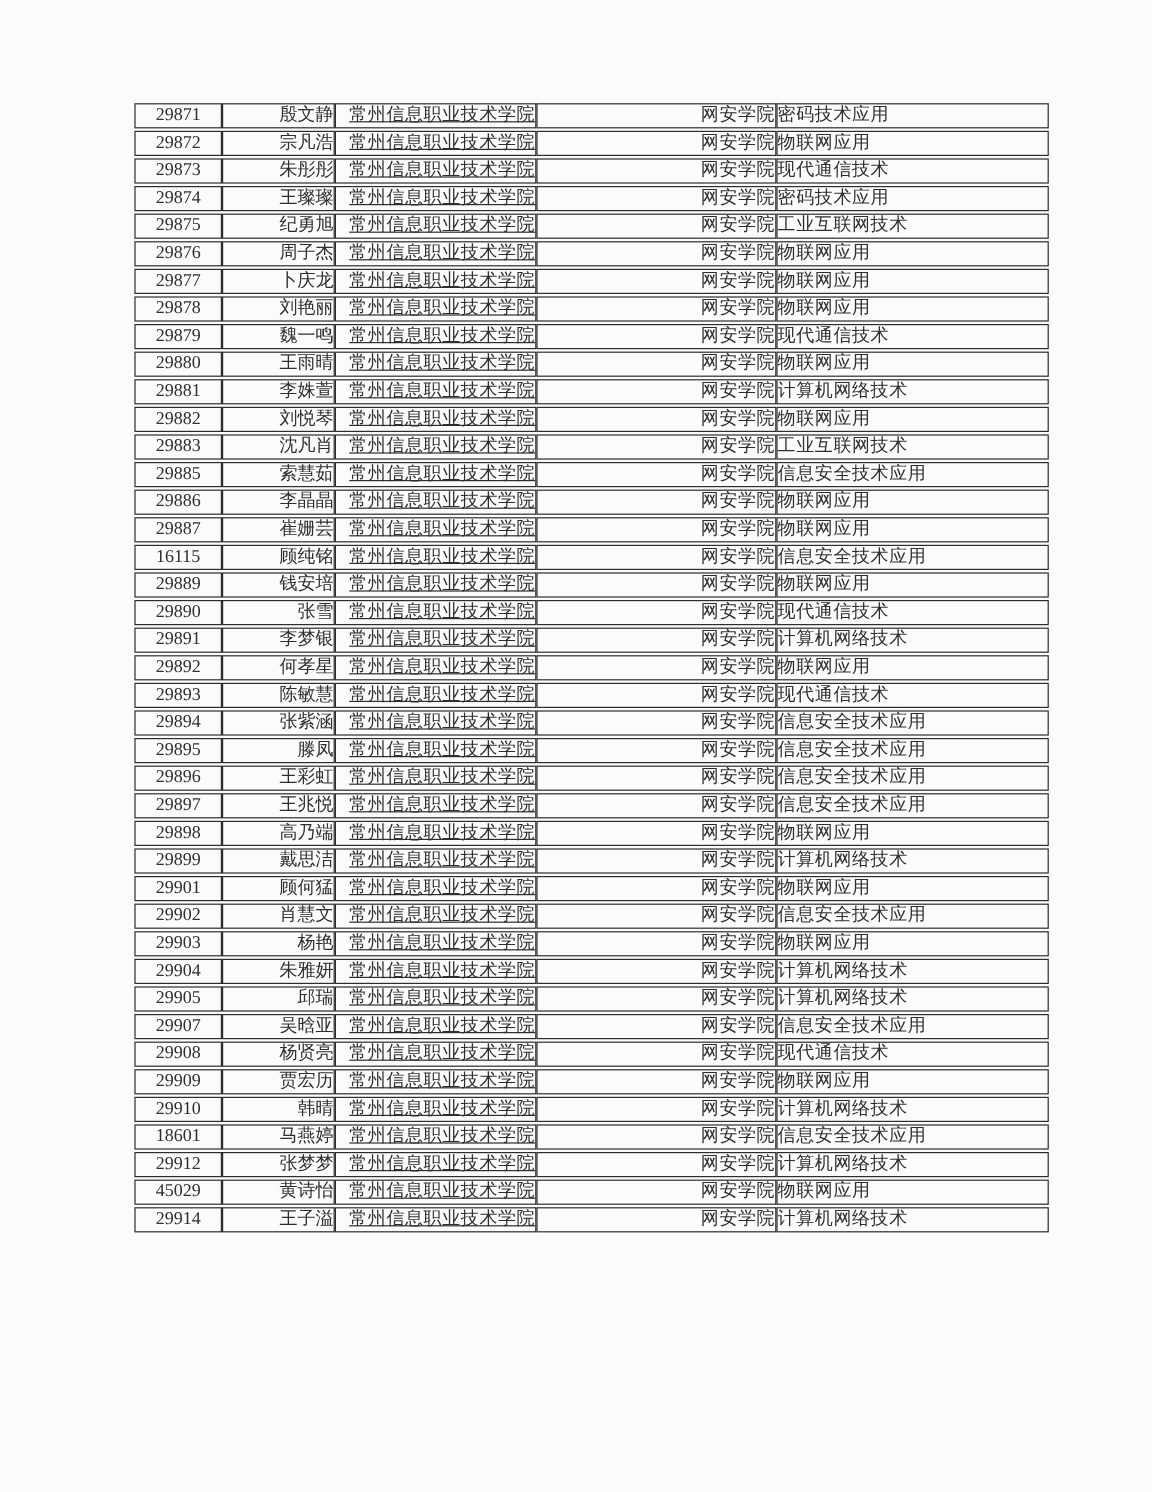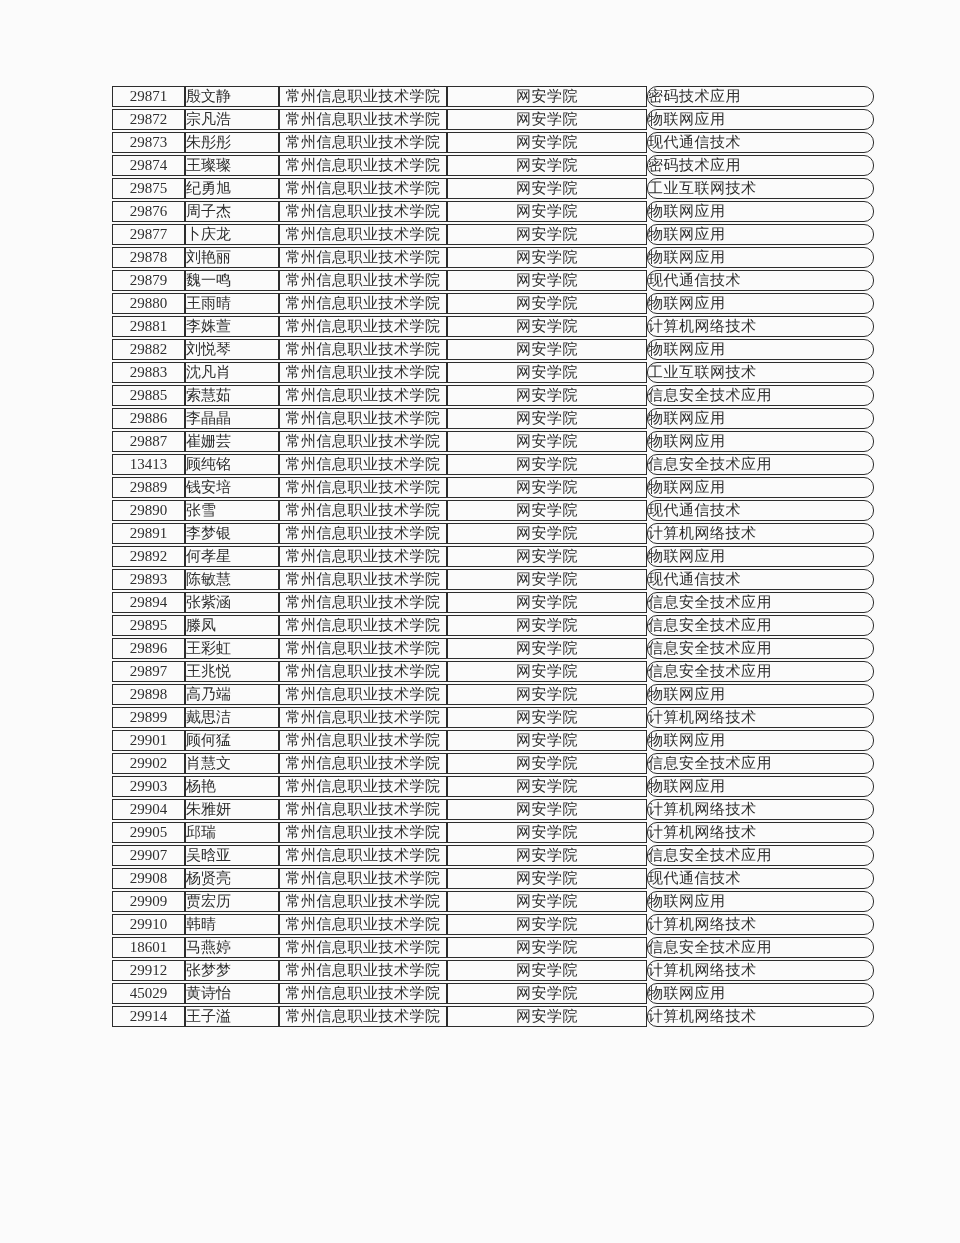--- a/index.html
+++ b/index.html
@@ -31,24 +31,24 @@
     border: 1.5px solid #2d2d2d;
     height: 19px;
     font-size: 15px;
     line-height: 19px;
     padding: 0;
     white-space: nowrap;
     overflow: hidden;
     background: transparent;
   }
   td.c-id     { text-align: center; }
-  td.c-name   { text-align: left; padding-left: 8px; }
-  td.c-school { text-align: center; padding-left: 5px; letter-spacing: 0.5px; }
-  td.c-college{ text-align: center; padding-left: 5px; letter-spacing: 0.5px; }
-  td.c-major  { text-align: left; padding-left: 7px; letter-spacing: 0.5px; border-radius: 10px; }
+  td.c-name   { text-align: right; padding-left: 8px; }
+  td.c-school { text-align: right; padding-left: 5px; letter-spacing: 0.5px; text-decoration: underline; }
+  td.c-college{ text-align: right; padding-left: 5px; letter-spacing: 0.5px; }
+  td.c-major  { text-align: left; padding-left: 7px; letter-spacing: 0.5px; }
 </style>
 </head>
 <body>
 
 <div class="sheet">
   <table class="roster">
     <colgroup>
       <col style="width:73px">
       <col style="width:94px">
       <col style="width:168px">
@@ -162,21 +162,21 @@
           <td class="c-major">物联网应用</td>
         </tr>
         <tr>
           <td class="c-id">29887</td>
           <td class="c-name">崔姗芸</td>
           <td class="c-school">常州信息职业技术学院</td>
           <td class="c-college">网安学院</td>
           <td class="c-major">物联网应用</td>
         </tr>
         <tr>
-          <td class="c-id">13413</td>
+          <td class="c-id">16115</td>
           <td class="c-name">顾纯铭</td>
           <td class="c-school">常州信息职业技术学院</td>
           <td class="c-college">网安学院</td>
           <td class="c-major">信息安全技术应用</td>
         </tr>
         <tr>
           <td class="c-id">29889</td>
           <td class="c-name">钱安培</td>
           <td class="c-school">常州信息职业技术学院</td>
           <td class="c-college">网安学院</td>

